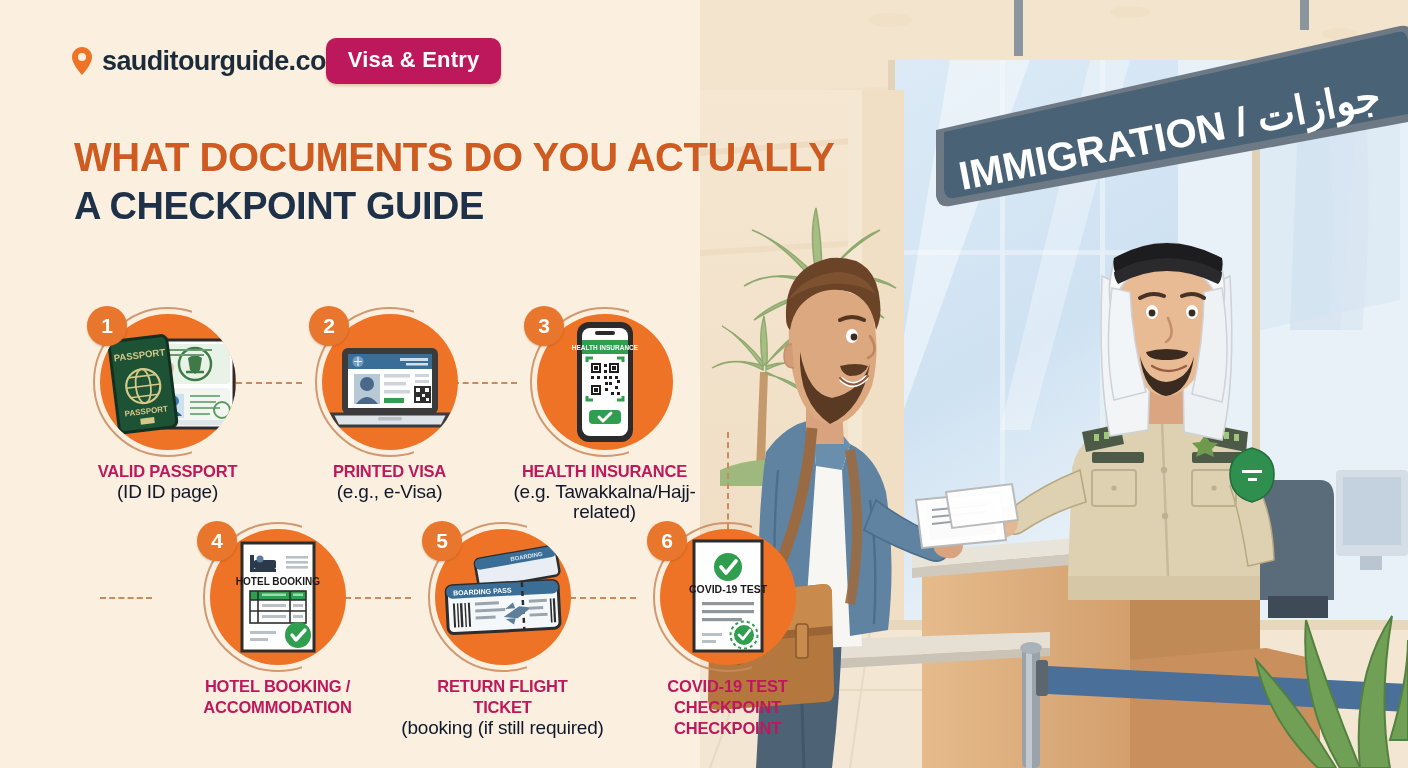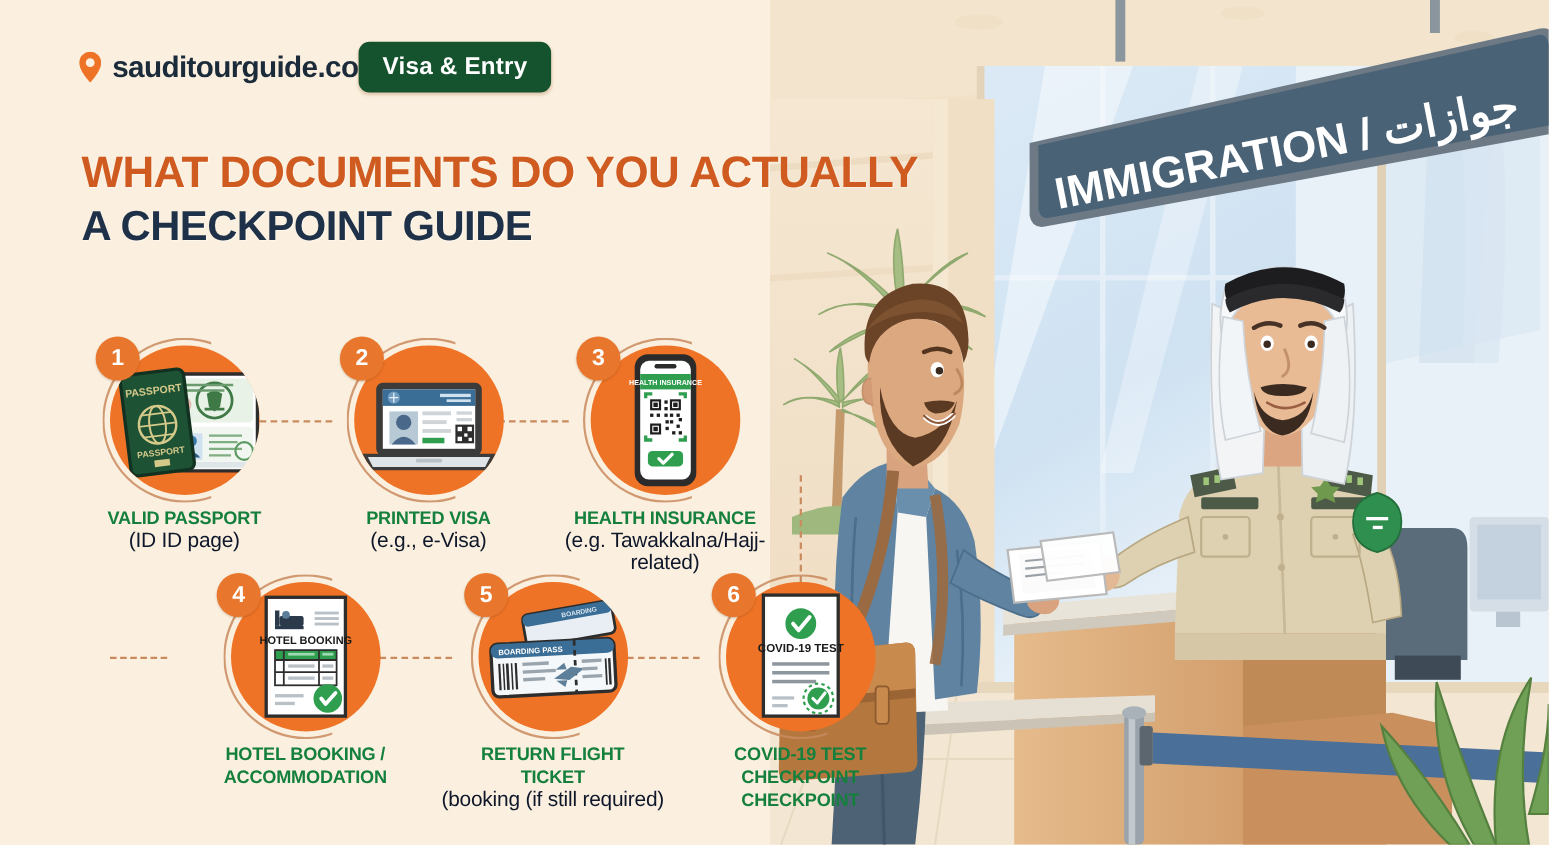--- a/index.html
+++ b/index.html
@@ -14,21 +14,21 @@
 
   
   .scene { position: absolute; left: 700px; top: 0; width: 708px; height: 768px; overflow: hidden; }
 
   
   .header { position: absolute; left: 72px; top: 38px; display: flex; align-items: center; z-index: 40; }
   .brand { display: flex; align-items: center; gap: 10px; }
   .pin-icon { width: 20px; height: 28px; display: block; }
   .brand-name { font-size: 27px; font-weight: bold; color: #1c2b3a; letter-spacing: -0.6px; }
   .pill {
-    background: #14532d; color: #fff; font-size: 22px; font-weight: bold;
+    background: #be185d; color: #fff; font-size: 22px; font-weight: bold;
     padding: 9px 22px 11px; border-radius: 10px; letter-spacing: 0.2px;
     box-shadow: 0 2px 3px rgba(140,70,20,.25);
   }
 
   
   .title-block { position: absolute; left: 74px; top: 133px; z-index: 40; }
   .title-line {
     font-size: 40px; font-weight: bold; line-height: 49px;
     letter-spacing: -0.5px; white-space: nowrap;
     text-shadow: 1px 1px 0 rgba(255,255,255,.45);
@@ -51,21 +51,21 @@
     display: flex; align-items: center; justify-content: center;
     overflow: hidden;
   }
   .badge {
     position: absolute; left: -13px; top: -8px; width: 40px; height: 40px;
     border-radius: 50%; background: #e8762c; color: #fff;
     font-size: 21px; font-weight: bold; display: flex; align-items: center; justify-content: center;
     box-shadow: 0 1px 2px rgba(120,60,20,.3); z-index: 5;
   }
   .caption { margin-top: 11px; text-align: center; width: 235px; margin-left: -50px; }
-  .cap-title { font-size: 16.5px; font-weight: bold; color: #15803d; line-height: 21px; letter-spacing: -0.2px; }
+  .cap-title { font-size: 16.5px; font-weight: bold; color: #be185d; line-height: 21px; letter-spacing: -0.2px; }
   .cap-sub { font-size: 19px; color: #0f172a; line-height: 20px; letter-spacing: -0.2px; }
 
   
   .dash-h { position: absolute; height: 0; border-top: 2.5px dashed #c98a5e; }
   .dash-v { position: absolute; width: 0; border-left: 2.5px dashed #c98a5e; }
 
   
   .art { width: 100%; height: 100%; display: block; }
 </style>
 </head>

